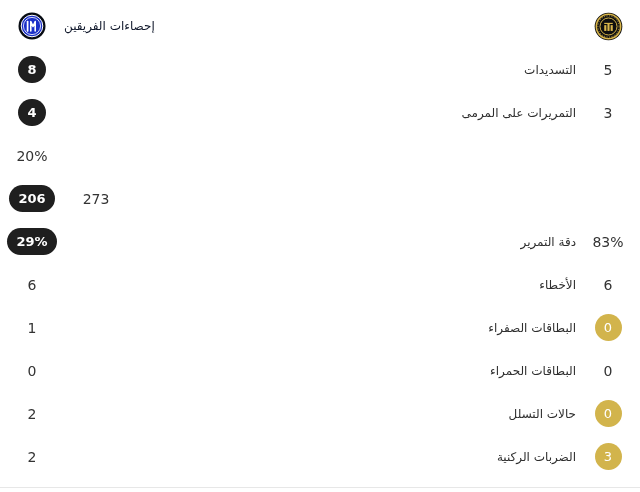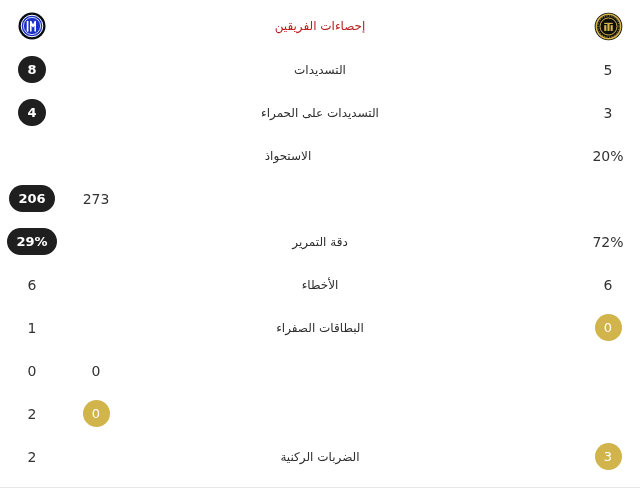--- a/index.html
+++ b/index.html
@@ -23,36 +23,34 @@
     height:48px;
     padding-top:4px;
   }
   .side-col{
     width:64px;
     display:flex;align-items:center;justify-content:center;
     flex:0 0 64px;
   }
   .title{
     flex:1;
-    text-align:center;
     font-size:12px;
-    color:#b91c1c;
+    color:#0f172a;
   }
   .rows{display:block;}
   .row{
     display:flex;align-items:center;
     height:43px;
   }
   .val{
     width:64px;flex:0 0 64px;
     display:flex;align-items:center;justify-content:center;
   }
   .label{
     flex:1;
-    text-align:center;
     font-size:12px;
     color:var(--text-dark);
     direction:rtl;
   }
   .v-plain{
     font-size:14px;
     color:var(--value-dark);
   }
   .v-black{
     background:var(--pill-black);
@@ -118,49 +116,48 @@
     <span class="label" dir="rtl">التسديدات</span>
     <span class="val">
           <span class="away-val v-plain">5</span>
         </span>
   </div>
 
   <div class="row">
     <span class="val">
           <span class="home-val v-black">4</span>
         </span>
-    <span class="label" dir="rtl">التسديدات على الحمراء</span>
+    <span class="label" dir="rtl">التمريرات على المرمى</span>
     <span class="val">
           <span class="away-val v-plain">3</span>
         </span>
   </div>
 
   <div class="row">
-    <span class="label" dir="rtl">الاستحواذ</span>
     <span class="val">
           <span class="away-val v-plain">20%</span>
         </span>
   </div>
 
   <div class="row">
     <span class="val">
           <span class="home-val v-black">206</span>
         </span>
     <span class="val">
           <span class="away-val v-plain">273</span>
         </span>
   </div>
 
   <div class="row">
     <span class="val">
           <span class="home-val v-black">29%</span>
         </span>
     <span class="label" dir="rtl">دقة التمرير</span>
     <span class="val">
-          <span class="away-val v-plain">72%</span>
+          <span class="away-val v-plain">83%</span>
         </span>
   </div>
 
   <div class="row">
     <span class="val">
           <span class="home-val v-plain">6</span>
         </span>
     <span class="label" dir="rtl">الأخطاء</span>
     <span class="val">
           <span class="away-val v-plain">6</span>
@@ -174,29 +171,31 @@
     <span class="label" dir="rtl">البطاقات الصفراء</span>
     <span class="val">
           <span class="away-val v-gold">0</span>
         </span>
   </div>
 
   <div class="row">
     <span class="val">
           <span class="home-val v-plain">0</span>
         </span>
+    <span class="label" dir="rtl">البطاقات الحمراء</span>
     <span class="val">
           <span class="away-val v-plain">0</span>
         </span>
   </div>
 
   <div class="row">
     <span class="val">
           <span class="home-val v-plain">2</span>
         </span>
+    <span class="label" dir="rtl">حالات التسلل</span>
     <span class="val">
           <span class="away-val v-gold">0</span>
         </span>
   </div>
 
   <div class="row">
     <span class="val">
           <span class="home-val v-plain">2</span>
         </span>
     <span class="label" dir="rtl">الضربات الركنية</span>

